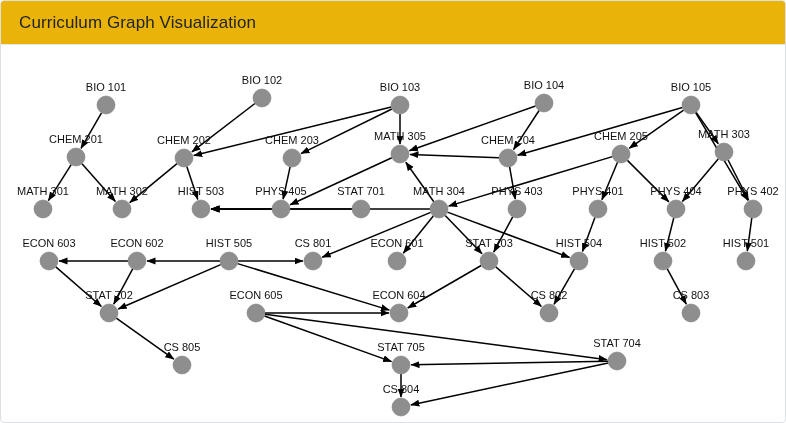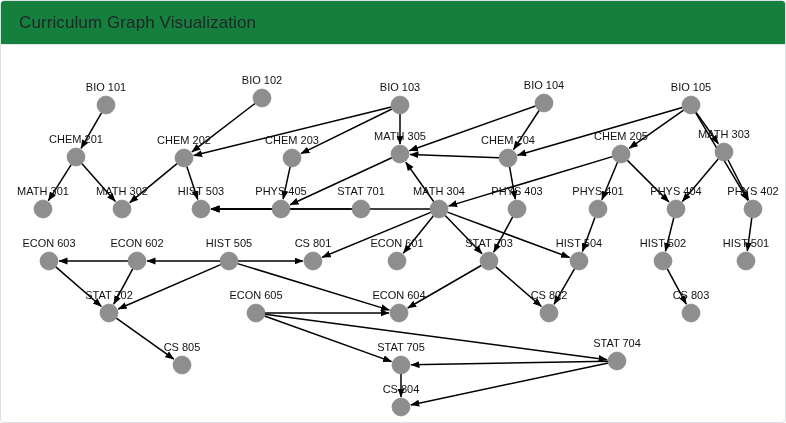--- a/index.html
+++ b/index.html
@@ -10,21 +10,21 @@
     box-sizing: border-box;
     border: 1px solid #dcdfe3;
     border-radius: 4px;
     background: #ffffff;
     overflow: hidden;
   }
   .header {
     position: absolute;
     top: 0; left: 0; right: 0;
     height: 44px;
-    background: #15803d;
+    background: #eab308;
     border-bottom: 1px solid #e4e7ea;
     display: flex;
     align-items: center;
     padding: 0 18px;
     z-index: 2;
     box-sizing: border-box;
   }
   .title {
     margin: 0;
     font-size: 17px;

